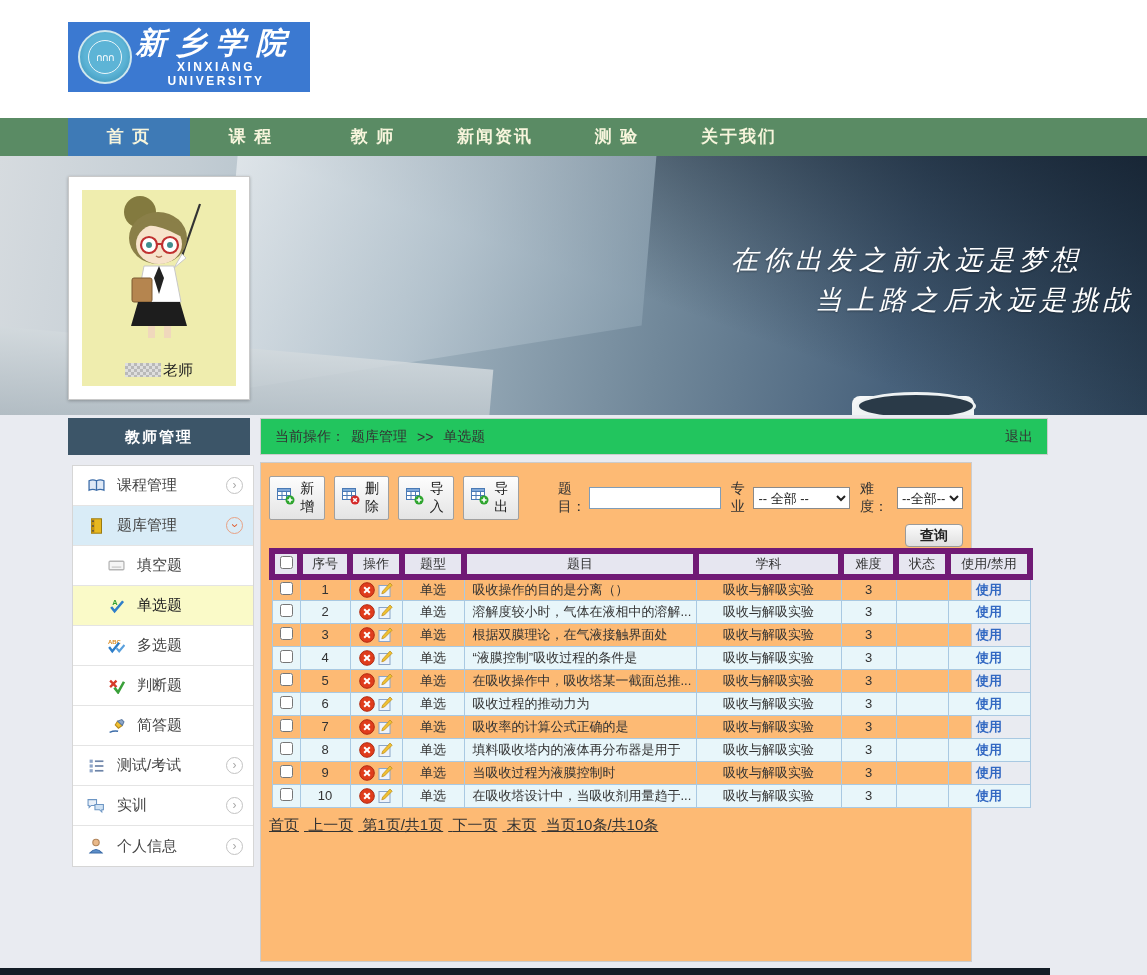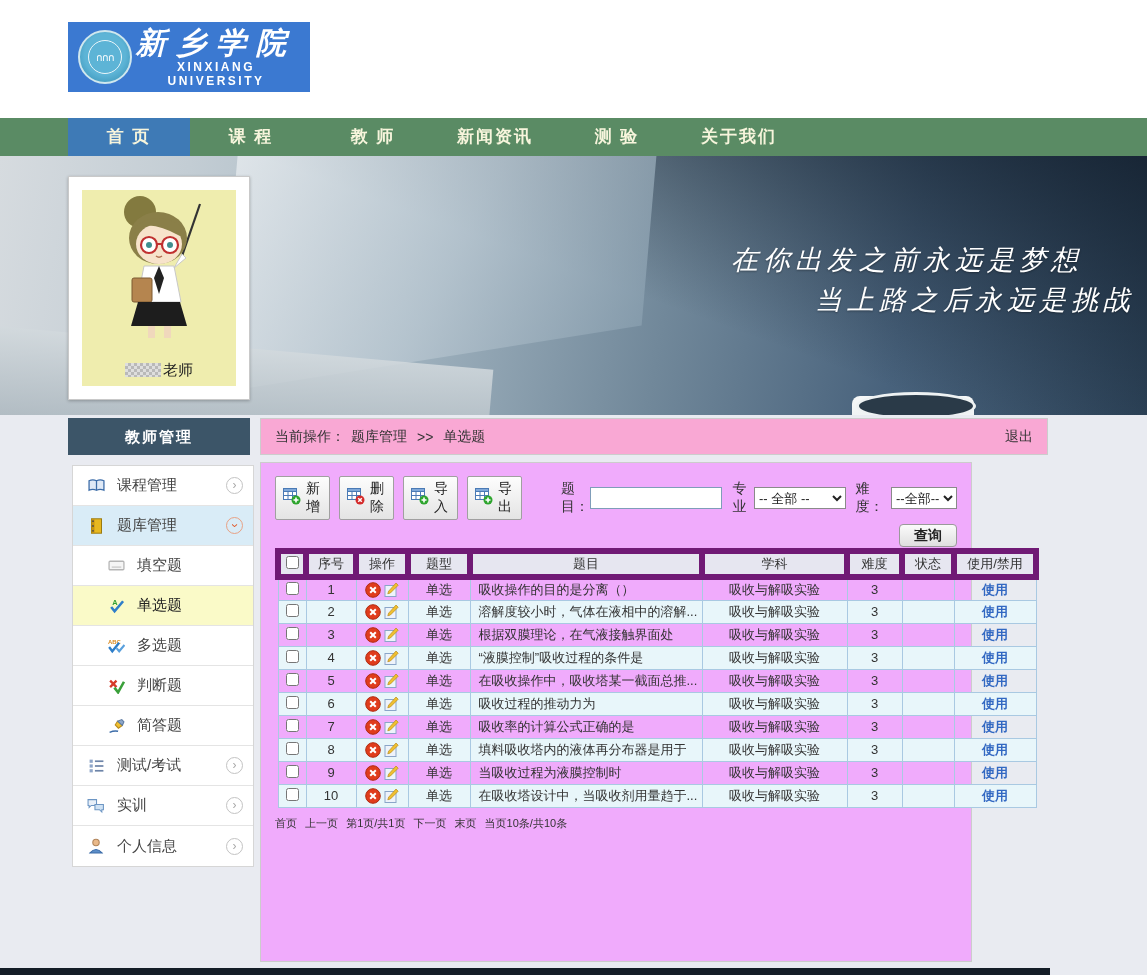--- a/index.html
+++ b/index.html
@@ -48,27 +48,27 @@
   .sb-item:last-child { border-bottom:none; }
   .sb-item.sub { padding-left:34px; }
   .sb-item.expanded { background:#d9ecf7; }
   .sb-item.active-sub { background:#fafac8; color:#222; }
   .sb-icon { width:18px; height:18px; margin-right:12px; flex:0 0 auto; display:inline-flex; align-items:center; justify-content:center; }
   .sb-label { flex:1; }
   .sb-chevron { width:17px; height:17px; border:1px solid #c3c3c3; border-radius:50%; color:#a9a9a9; font-size:12px; line-height:15px; text-align:center; flex:0 0 auto; }
   .sb-chevron.down { color:#e05a2b; border-color:#e8a184; transform:rotate(90deg); }
 
   
-  .crumb-bar { position:absolute; left:260px; top:418px; width:788px; height:37px; background:#f9a8d4; border:1px solid #ccc; display:flex; align-items:center; padding:0 14px; font-size:14px; color:#333; }
+  .crumb-bar { position:absolute; left:260px; top:418px; width:788px; height:37px; background:#22c55e; border:1px solid #ccc; display:flex; align-items:center; padding:0 14px; font-size:14px; color:#333; }
   .crumb-bar .sep { margin:0 10px; }
   .crumb-section { margin-left:6px; }
   .logout { margin-left:auto; cursor:pointer; }
 
   
-  .main-panel { position:absolute; left:260px; top:462px; width:712px; height:500px; background:#f0abfc; border:1px solid #ccc; padding:13px 14px; }
+  .main-panel { position:absolute; left:260px; top:462px; width:712px; height:500px; background:#fdba74; border:1px solid #ccc; padding:13px 8px; }
   .toolbar { display:flex; align-items:center; }
   .tb-btn { display:inline-flex; align-items:center; gap:5px; border:1px solid #a0a0a0; background:linear-gradient(to bottom,#fdfdfd,#e4e4e4); padding:3px 9px 3px 7px; font-size:14px; color:#222; border-radius:2px; cursor:pointer; margin-right:9px; }
   .tb-label { font-size:14px; margin-left:30px; }
   .tb-label.tight { margin-left:10px; }
   .tb-input { width:132px; height:22px; border:1px solid #7f9db9; font-size:13px; padding:0 4px; }
   select { height:22px; border:1px solid #8a8a8a; background:#fff; font-size:13px; color:#222; }
   .sel-major { width:130px; margin-left:2px; }
   .sel-diff { width:68px; margin-left:6px; }
   .search-row { display:flex; justify-content:flex-end; position:relative; z-index:2; margin:4px 0 -9px; }
   .search-btn { width:58px; height:23px; border:1px solid #9a9a9a; background:linear-gradient(to bottom,#fbfbfb,#dfdfdf); font-size:14px; color:#222; border-radius:4px; cursor:pointer;font-weight:bold; }
@@ -78,21 +78,21 @@
   .qtable th { background:#e6e6f0; border:6px solid #701a75; height:26px; font-weight:normal; color:#333; padding:0 2px; }
   .qtable td { border:1px solid #a9c9e2; height:23px; text-align:center; color:#333; padding:0 2px; overflow:hidden; white-space:nowrap; }
   .qtable tr.alt td { background:#e8f6fa; }
   .qtable td.title { text-align:left; padding-left:8px; }
   .col-chk { width:28px; } .col-no { width:50px; } .col-ops { width:52px; } .col-type { width:62px; }
   .col-title { width:232px; } .col-subj { width:145px; } .col-diff { width:55px; } .col-stat { width:52px; } .col-use { width:82px; }
   .ops span { display:inline-flex; vertical-align:middle; cursor:pointer; margin:0 1px; }
   .use-link { color:#3268c2; cursor:pointer; text-decoration:none;font-weight:bold; }
 
   
-  .pagination { margin-top:8px; font-size:11px; color:#333; }
+  .pagination { margin-top:8px; font-size:15px; color:#333;text-decoration:underline; }
   .pagination span { margin-right:5px; cursor:pointer; }
   .pagination span.static { cursor:default; }
 
   .footer-bar { position:absolute; left:0; bottom:0; width:1050px; height:7px; background:#141d27; }
 </style>
 </head>
 <body>
 
 <div class="top-header">
   <div class="logo-box">

